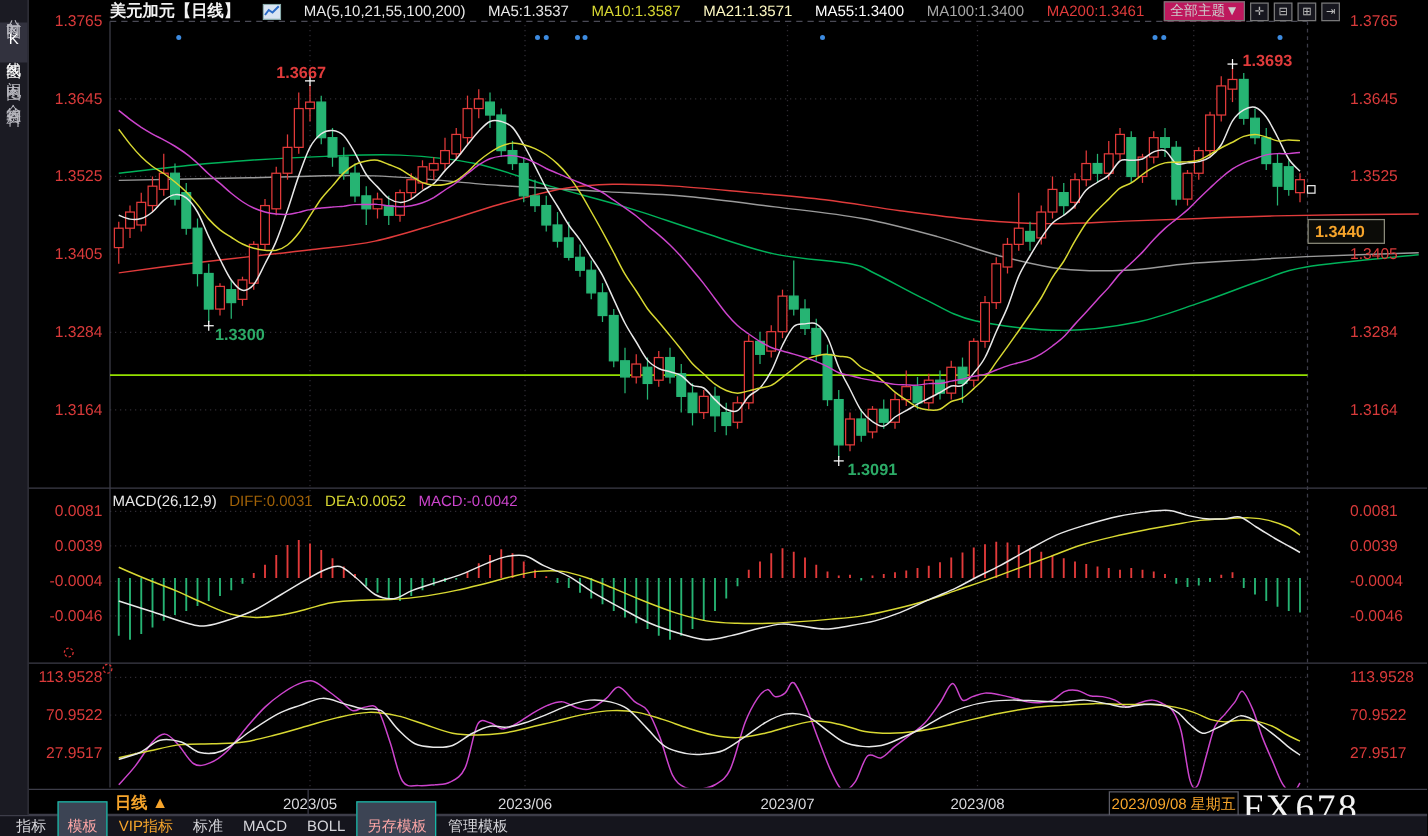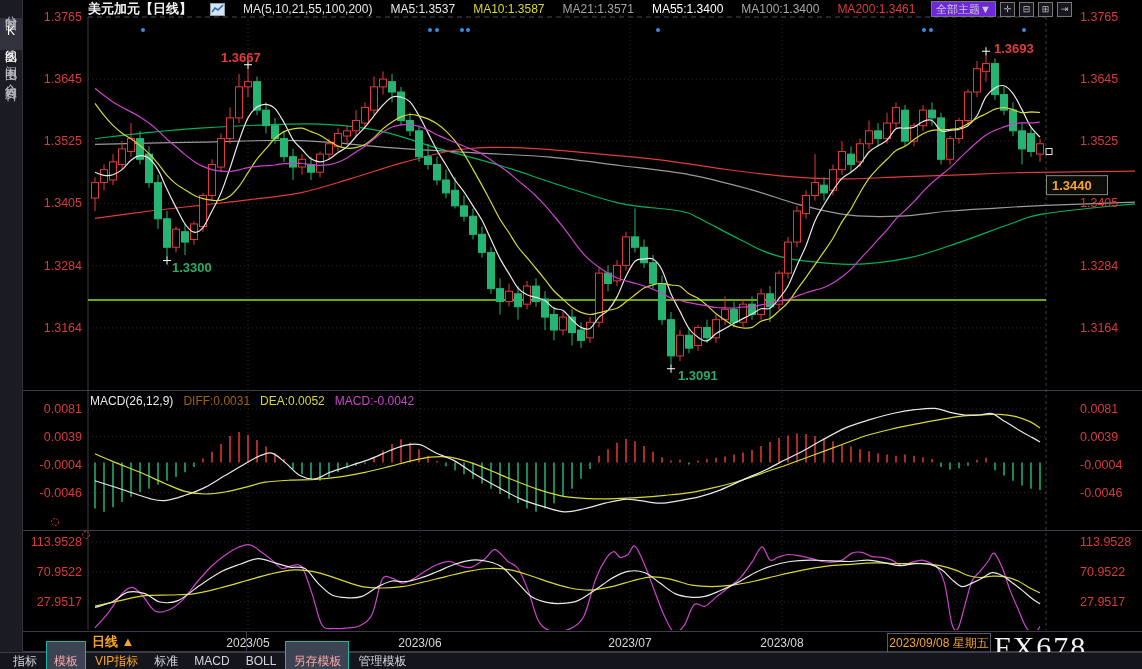--- a/index.html
+++ b/index.html
@@ -10,24 +10,24 @@
            border-right:1px solid #34343e;z-index:5;}
   .side-item{writing-mode:vertical-rl;text-orientation:upright;color:#b9b9c0;font-size:12px;
              line-height:22px;width:22px;text-align:center;padding:6px 0;cursor:pointer;letter-spacing:2px;}
   .side-item.active{background:#32323e;color:#ffffff;}
   
   .topbar{position:absolute;left:88px;top:1px;height:16px;display:flex;align-items:center;
           gap:18px;z-index:6;font-size:12px;white-space:nowrap;}
   .sym{color:#f2f2f2;font-weight:bold;font-size:13px;}
   .chart-icon{width:15px;height:13px;display:inline-block;}
   .ma-set{color:#e8e8e8;}
-  .c-ma5{color:#e8e8e8;} .c-ma10{color:#d8d832;} .c-ma21{color:#a3a3a3;}
+  .c-ma5{color:#e8e8e8;} .c-ma10{color:#d8d832;} .c-ma21{color:#fef9c3;}
   .c-ma55{color:#ffffff;} .c-ma100{color:#a8a8a8;} .c-ma200{color:#e03b3b;}
   .top-controls{position:absolute;right:70px;top:1px;display:flex;align-items:center;gap:4px;z-index:6;}
-  .theme-btn{border:1px solid #777;color:#cccccc;background:#6d28d9;font-size:11px;
+  .theme-btn{border:1px solid #777;color:#cccccc;background:#be185d;font-size:11px;
              padding:0 4px;height:14px;line-height:14px;cursor:pointer;}
   .tool-btn{border:1px solid #777;color:#bbbbbb;background:#17171f;width:13px;height:13px;
             font-size:9px;line-height:13px;text-align:center;cursor:pointer;}
   
   .pane-head{position:absolute;left:90px;height:14px;display:flex;gap:10px;z-index:6;
              font-size:12px;white-space:nowrap;}
   .ph-title{color:#e8e8e8;} .ph-w{color:#a16207;} .ph-y{color:#d8d832;} .ph-m{color:#cc44cc;}
   
   .period-cell{position:absolute;left:84px;top:632px;width:163px;height:20px;z-index:6;
                border-right:1px solid #3d3d49;color:#f7a52b;font-size:13px;font-weight:bold;

